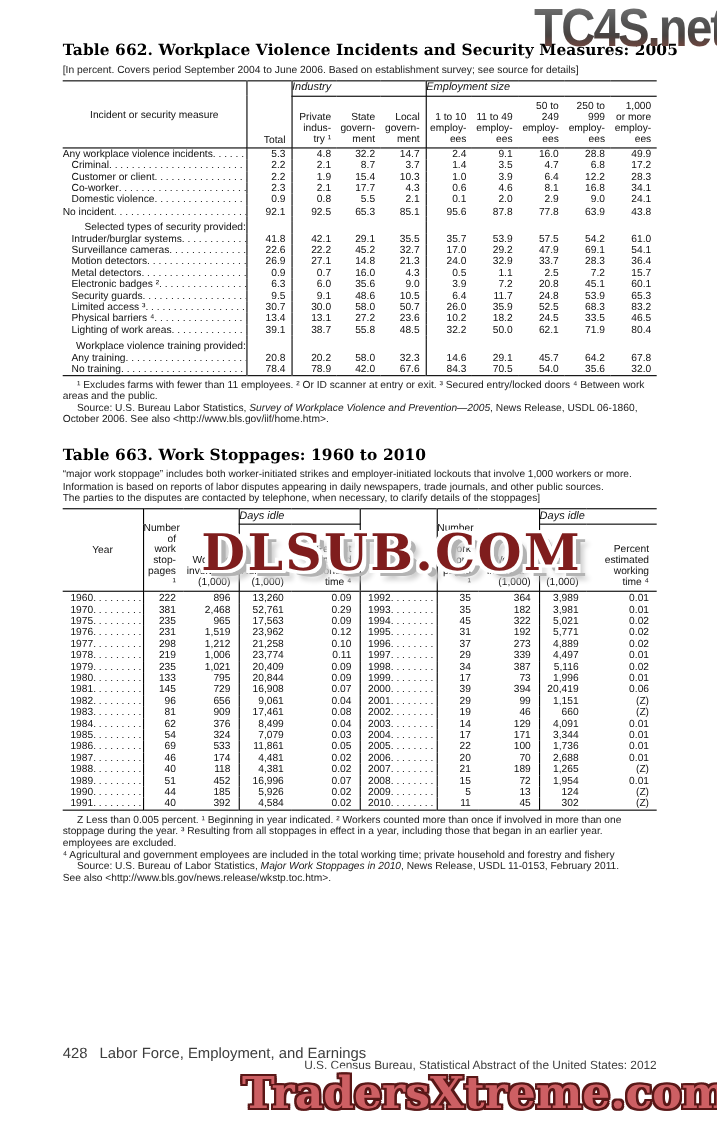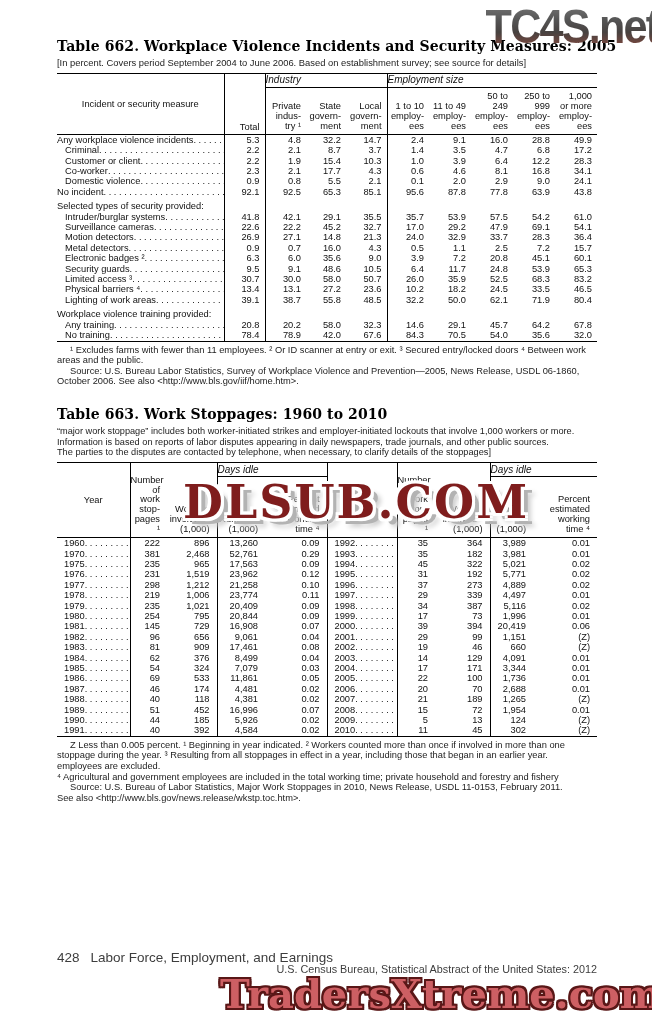--- a/index.html
+++ b/index.html
@@ -35,34 +35,34 @@
   }
   #t662 tr.subs th{height:42px;}
   #t663 tr.subs th{height:56px;}
   #t663 .colh{padding-right:7px;}
   .stub{vertical-align:middle;text-align:center;font-size:9.3px;}
   .tot{vertical-align:bottom;text-align:right;padding:0 5px 2px 0;font-size:9.3px;}
 
   tbody td{font-size:9.3px;line-height:10.4px;height:10.4px;vertical-align:bottom;}
   td.num{text-align:right;padding-right:5px;}
   #t663 td.num{padding-right:7px;}
-  td.lbl{overflow:hidden;}
+  td.lbl{overflow:hidden;text-align:right;}
   td.lbl.ind{padding-left:8px;}
   td.lbl.yr{padding-left:7px;}
   td.lbl.sec{white-space:nowrap;}
   .wrap{display:flex;align-items:baseline;}
   .t{white-space:nowrap;}
   .dots{flex:1;overflow:hidden;white-space:nowrap;min-width:6px;}
   .dots::after{content:". . . . . . . . . . . . . . . . . . . . . . . . . . . . . . . . . . . . . . . . . . . . .";}
   tr.gap td{height:4px;line-height:4px;font-size:1px;}
 
   .fns{margin-top:3px;}
   .fn{font-size:9.3px;line-height:10.6px;white-space:nowrap;color:#1c1c1c;}
   .find{text-indent:13px;}
-  .it{}
+  .it{font-style:italic;}
 
   #footer-left{
     position:absolute;left:57px;top:950px;font-size:13.5px;color:#3d3d3d;z-index:2;
   }
   #footer-left .pg{margin-right:11px;}
   #footer-right{
     position:absolute;left:57px;top:963px;width:540px;text-align:right;
     font-size:10.8px;color:#3d3d3d;z-index:2;
   }
 
@@ -710,21 +710,21 @@
           <td class="num">5,116</td>
           <td class="num">0.02</td>
         </tr>
         <tr>
           <td class="lbl yr br">
             <span class="wrap">
               <span class="t">1980</span>
               <span class="dots"></span>
             </span>
           </td>
-          <td class="num">254</td>
+          <td class="num">133</td>
           <td class="num br">795</td>
           <td class="num">20,844</td>
           <td class="num br">0.09</td>
           <td class="lbl yr br">
             <span class="wrap">
               <span class="t">1999</span>
               <span class="dots"></span>
             </span>
           </td>
           <td class="num">17</td>

